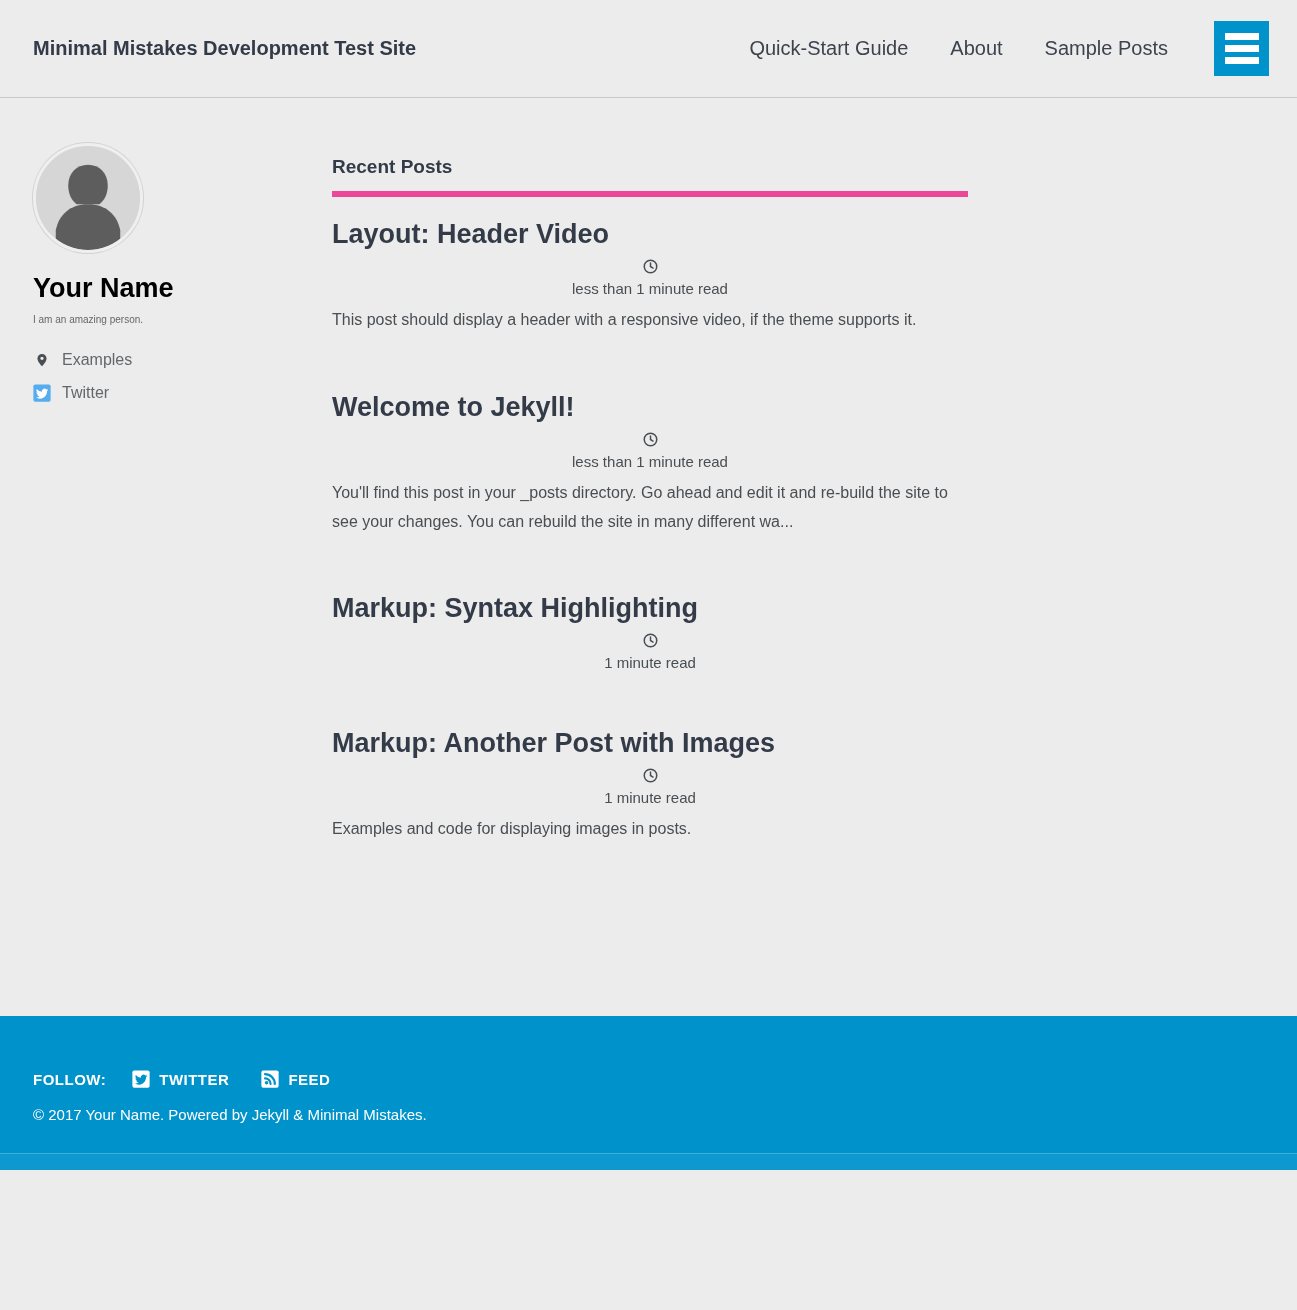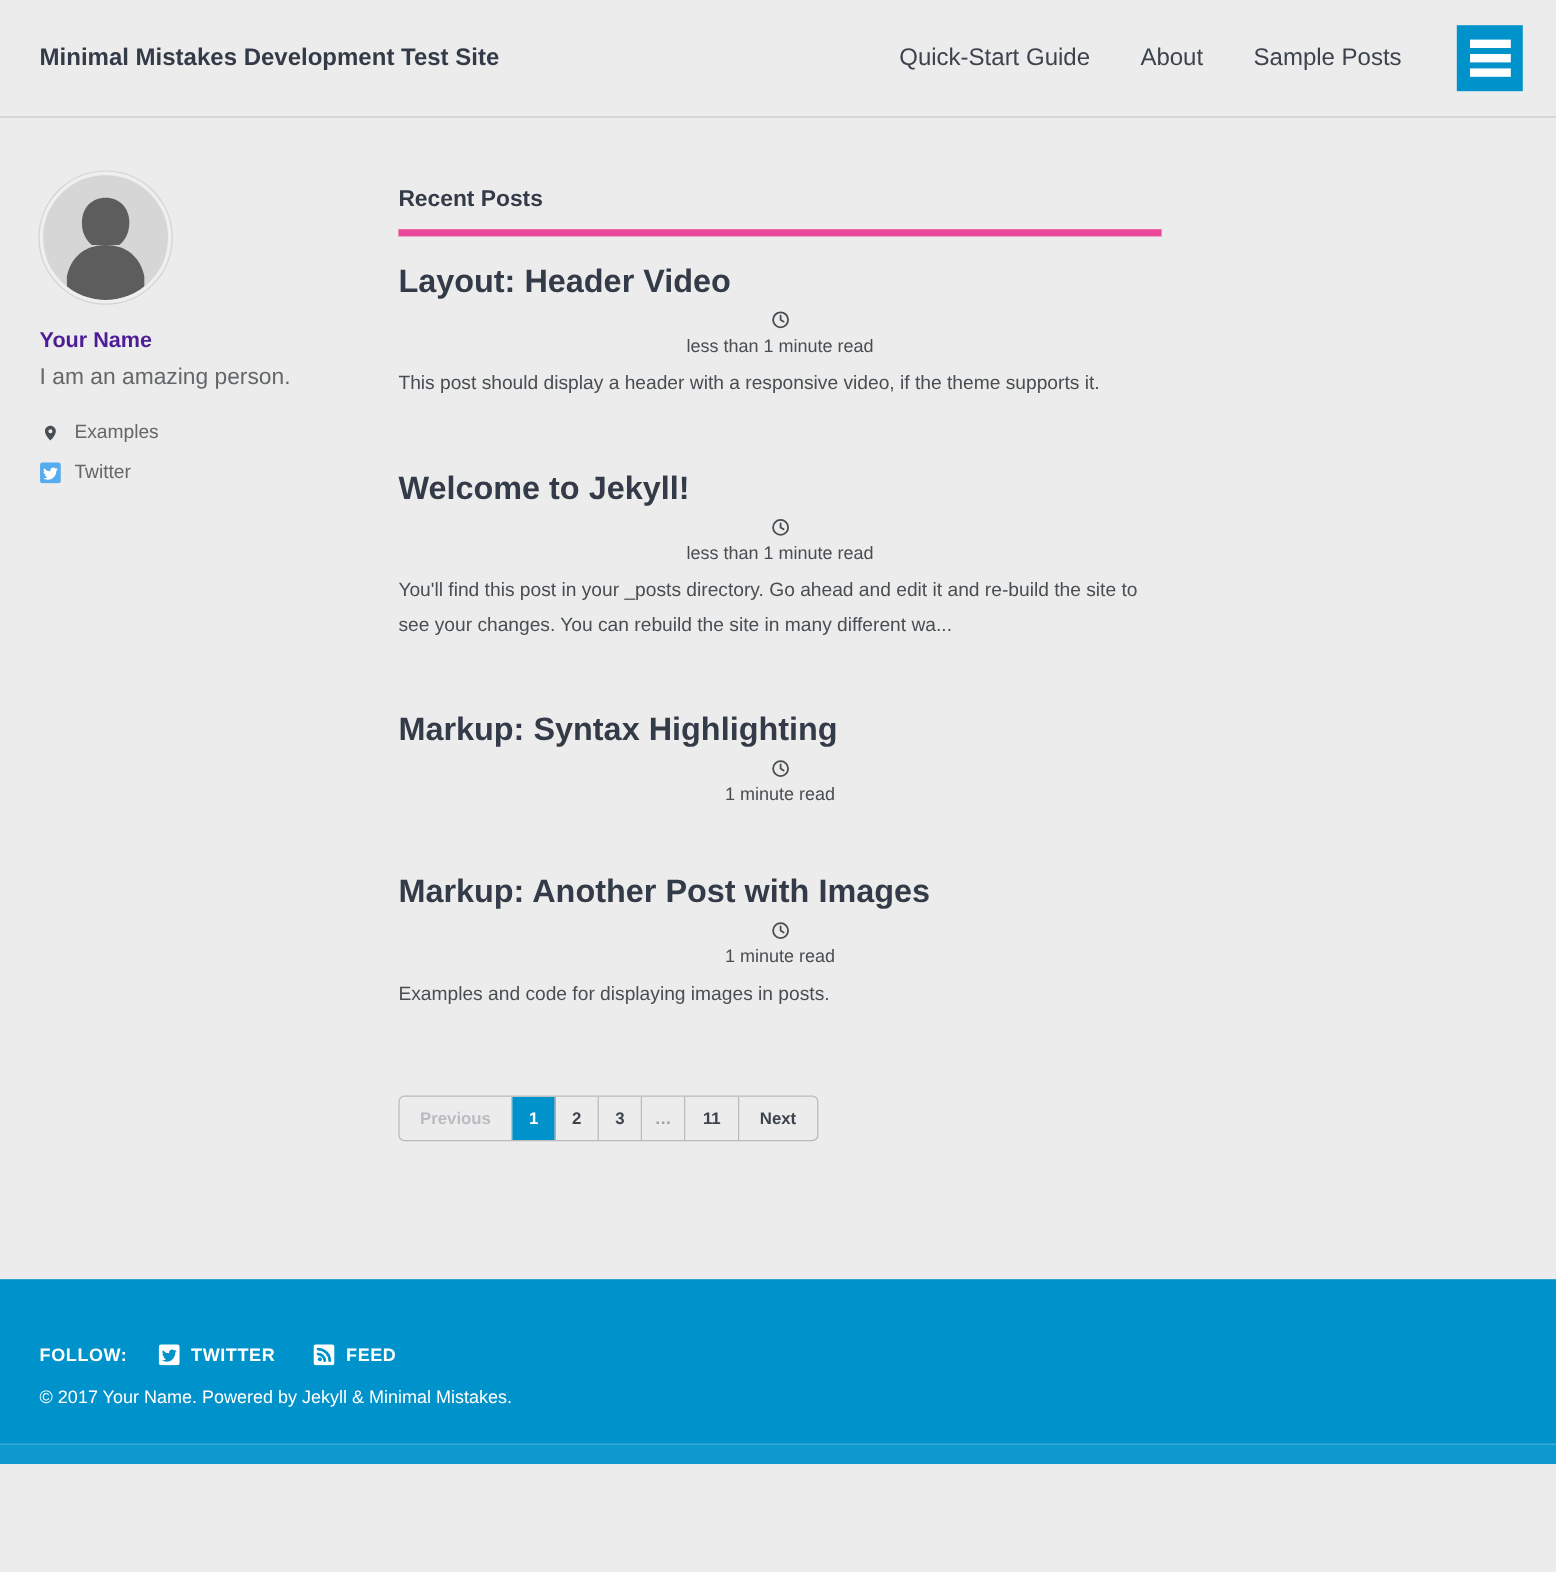--- a/index.html
+++ b/index.html
@@ -65,27 +65,27 @@
     width: 110px; height: 110px;
     border-radius: 50%;
     overflow: hidden;
     border: 3px solid #efefef;
     box-shadow: 0 0 0 1px #d2d2d2;
     background: #d6d6d6;
   }
   .avatar-wrap svg { display: block; }
   .author-name {
     margin: 20px 0 0;
-    font-size: 18px;
-    font-weight: 700;
-    color: #4c1d95;
+    font-size: 27px;
+    font-weight: 700;
+    color: #000000;
   }
   .author-bio {
     margin: 10px 0 0;
-    font-size: 19px;
+    font-size: 10px;
     color: #646769;
   }
   .author-links { margin-top: 26px; }
   .author-link {
     display: flex;
     align-items: center;
     gap: 11px;
     margin-bottom: 15px;
     font-size: 16px;
     color: #646769;
@@ -303,29 +303,20 @@
         <svg width="15" height="15" viewBox="0 0 24 24" fill="none" stroke="#494e52" stroke-width="2.4">
                 <circle cx="12" cy="12" r="10"></circle>
                 <path d="M12 6.5V12l4 2.5" stroke-linecap="round"></path>
               </svg>
       </span>
       <span class="meta-text" data-interactable="false">1 minute read</span>
     </p>
     <p class="post-excerpt" data-interactable="false">Examples and code for displaying images in posts.</p>
   </article>
       </div>
-    <nav class="pagination" data-interactable="false">
-        <a class="page-item disabled wide" data-interactable="false">Previous</a>
-        <a class="page-item active num" data-interactable="true">1</a>
-        <a class="page-item num" data-interactable="true">2</a>
-        <a class="page-item num" data-interactable="true">3</a>
-        <a class="page-item ellipsis num" data-interactable="false">…</a>
-        <a class="page-item mid" data-interactable="true">11</a>
-        <a class="page-item wide" data-interactable="true">Next</a>
-      </nav>
   </main>
 
 </div>
 
 <footer class="page-footer" data-interactable="false">
   <div class="footer-inner" data-interactable="false">
     <div class="follow-row" data-interactable="false">
       <span data-interactable="false">FOLLOW:</span>
       <span class="footer-links" data-interactable="false" style="display:flex;gap:32px;">
           <a class="footer-link" data-interactable="true">

